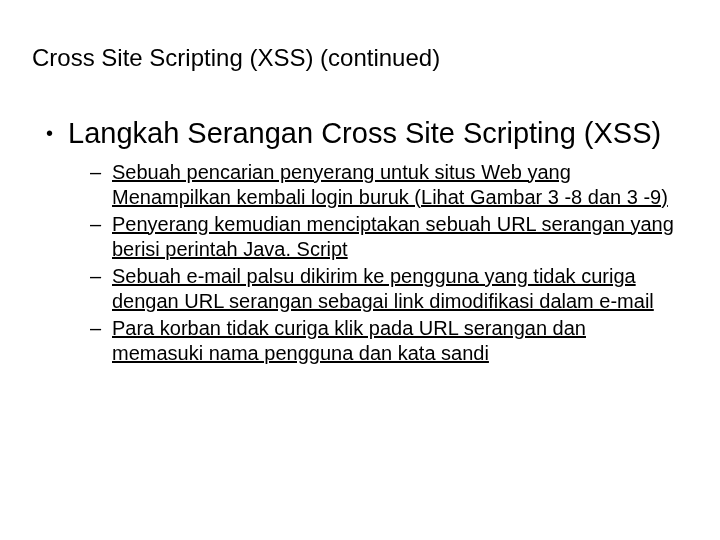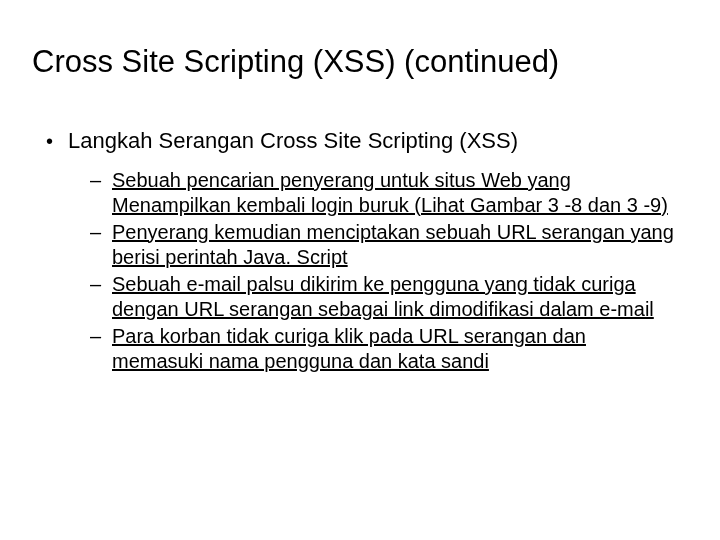--- a/index.html
+++ b/index.html
@@ -1,22 +1,22 @@
 <!DOCTYPE html>
 <html><head>
 <meta charset="utf-8">
 <style>
   * { margin: 0; padding: 0; box-sizing: border-box; }
   html, body { width: 720px; height: 540px; background: #fff; font-family: Arial, Helvetica, sans-serif; color: #000; }
   .slide { width: 720px; height: 540px; position: relative; padding: 0; }
-  .title { font-size: 31px; font-weight: 400; letter-spacing: 0; margin: 44px 0 0 32px; line-height: 1.15; }
+  .title { font-size: 24px; font-weight: 400; letter-spacing: 0; margin: 44px 0 0 32px; line-height: 1.15; }
   .content { margin: 48px 0 0 46px; width: 630px; }
   .bullet-row { display: flex; align-items: flex-start; margin-bottom: 14px; }
   .bullet-dot { font-size: 20px; line-height: 26px; width: 22px; flex: 0 0 22px; }
-  .bullet-text { font-size: 22px; line-height: 26px; }
+  .bullet-text { font-size: 29px; line-height: 26px; }
   .sub-list { margin-left: 44px; }
   .sub-row { display: flex; align-items: flex-start; margin-bottom: 2px; }
   .sub-dash { font-size: 20px; line-height: 25px; width: 22px; flex: 0 0 22px; }
   .sub-text { font-size: 20px; line-height: 25px; text-decoration: underline; }
 </style>
 </head>
 <body>
 
 <div class="slide">
 

